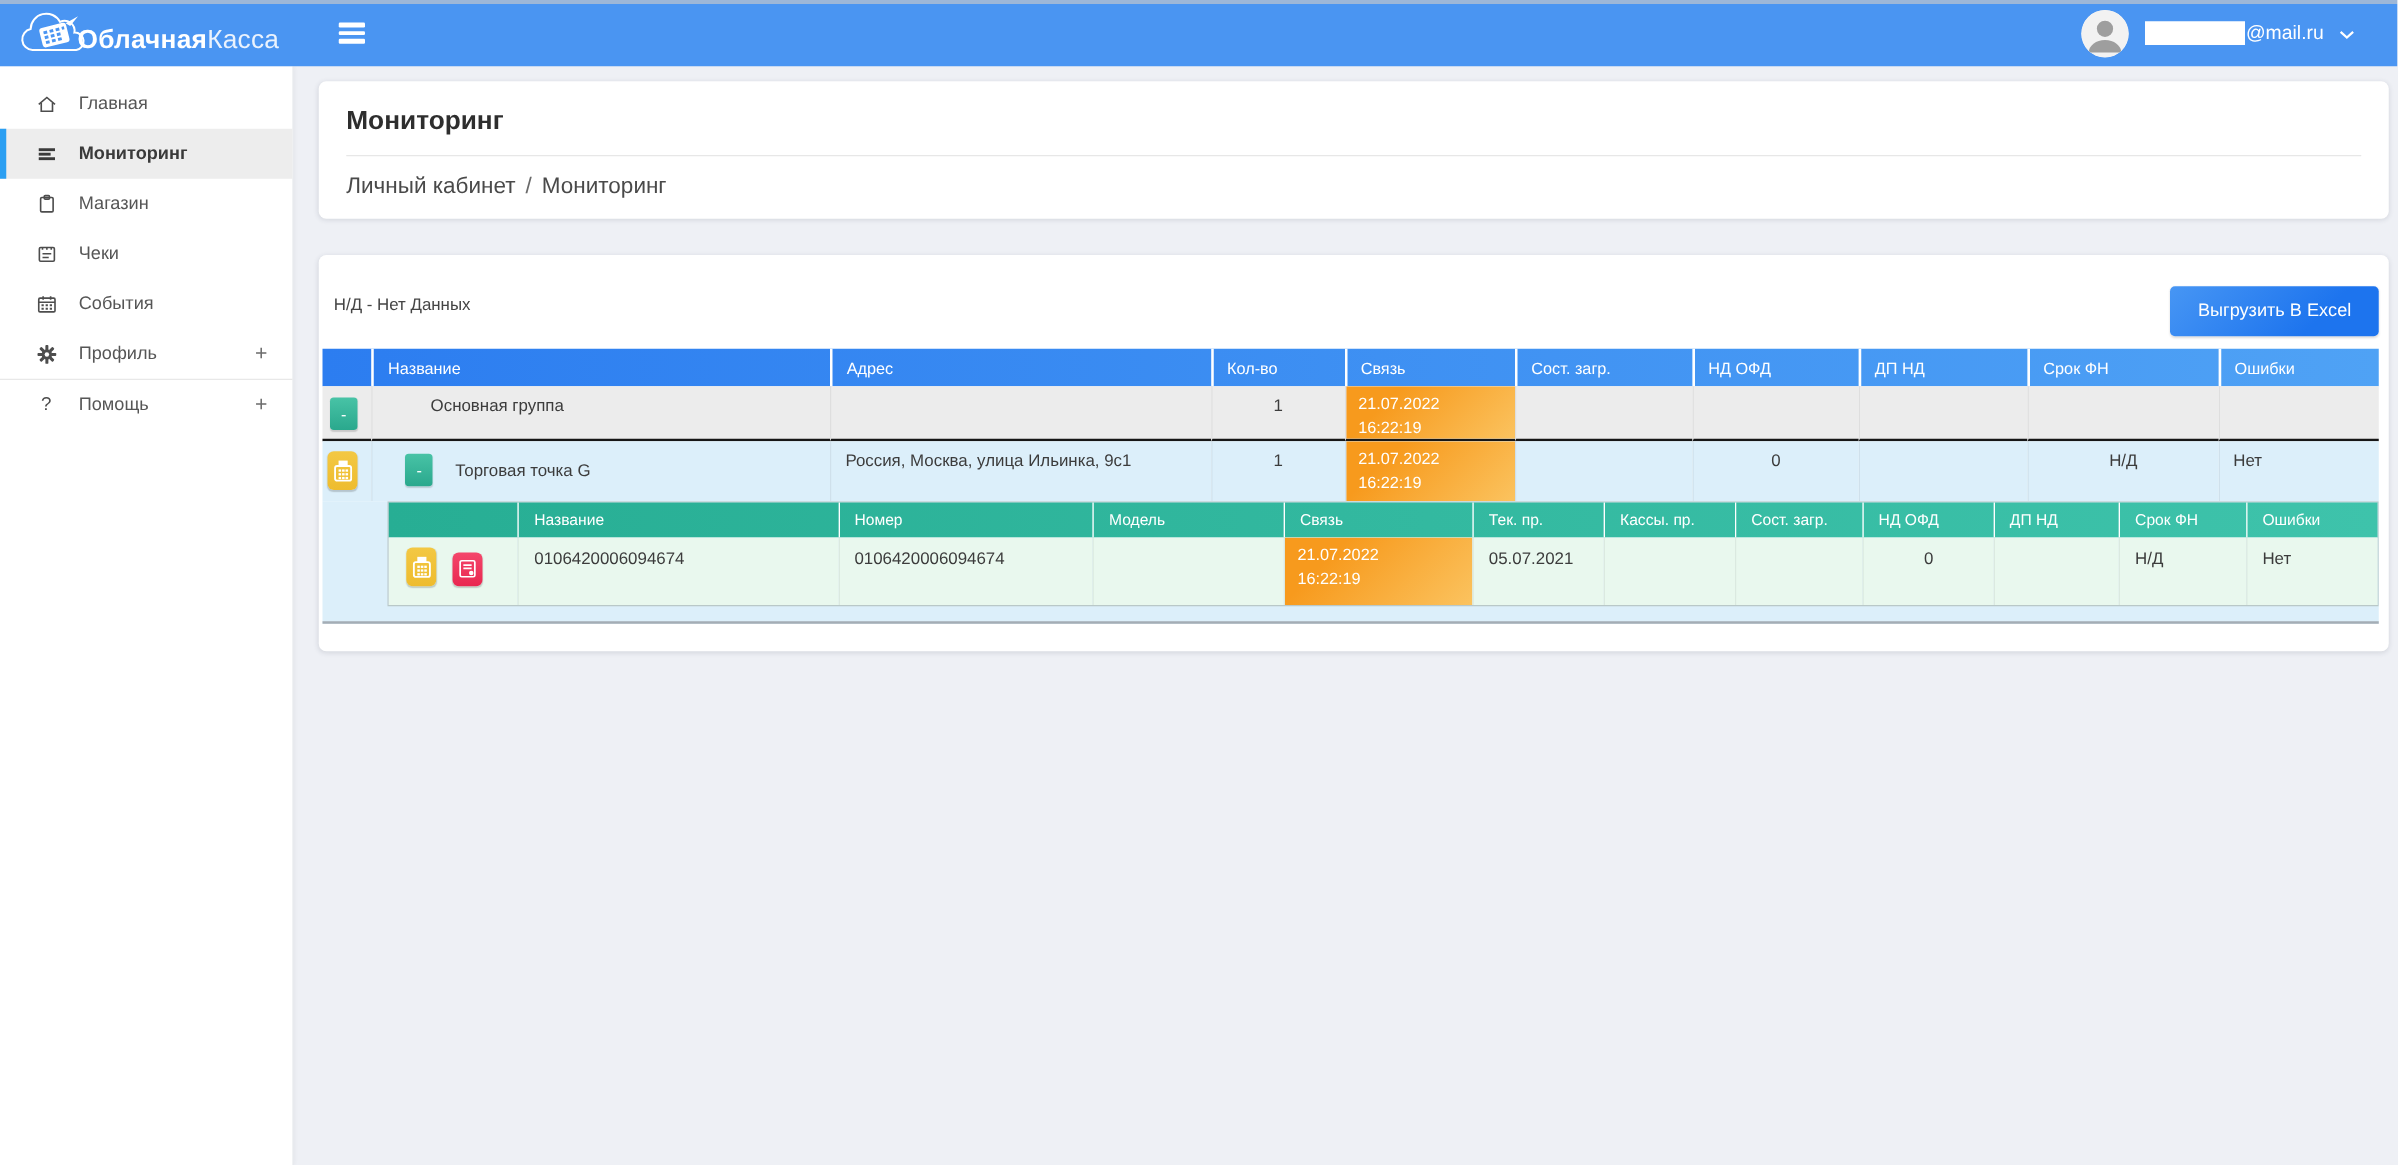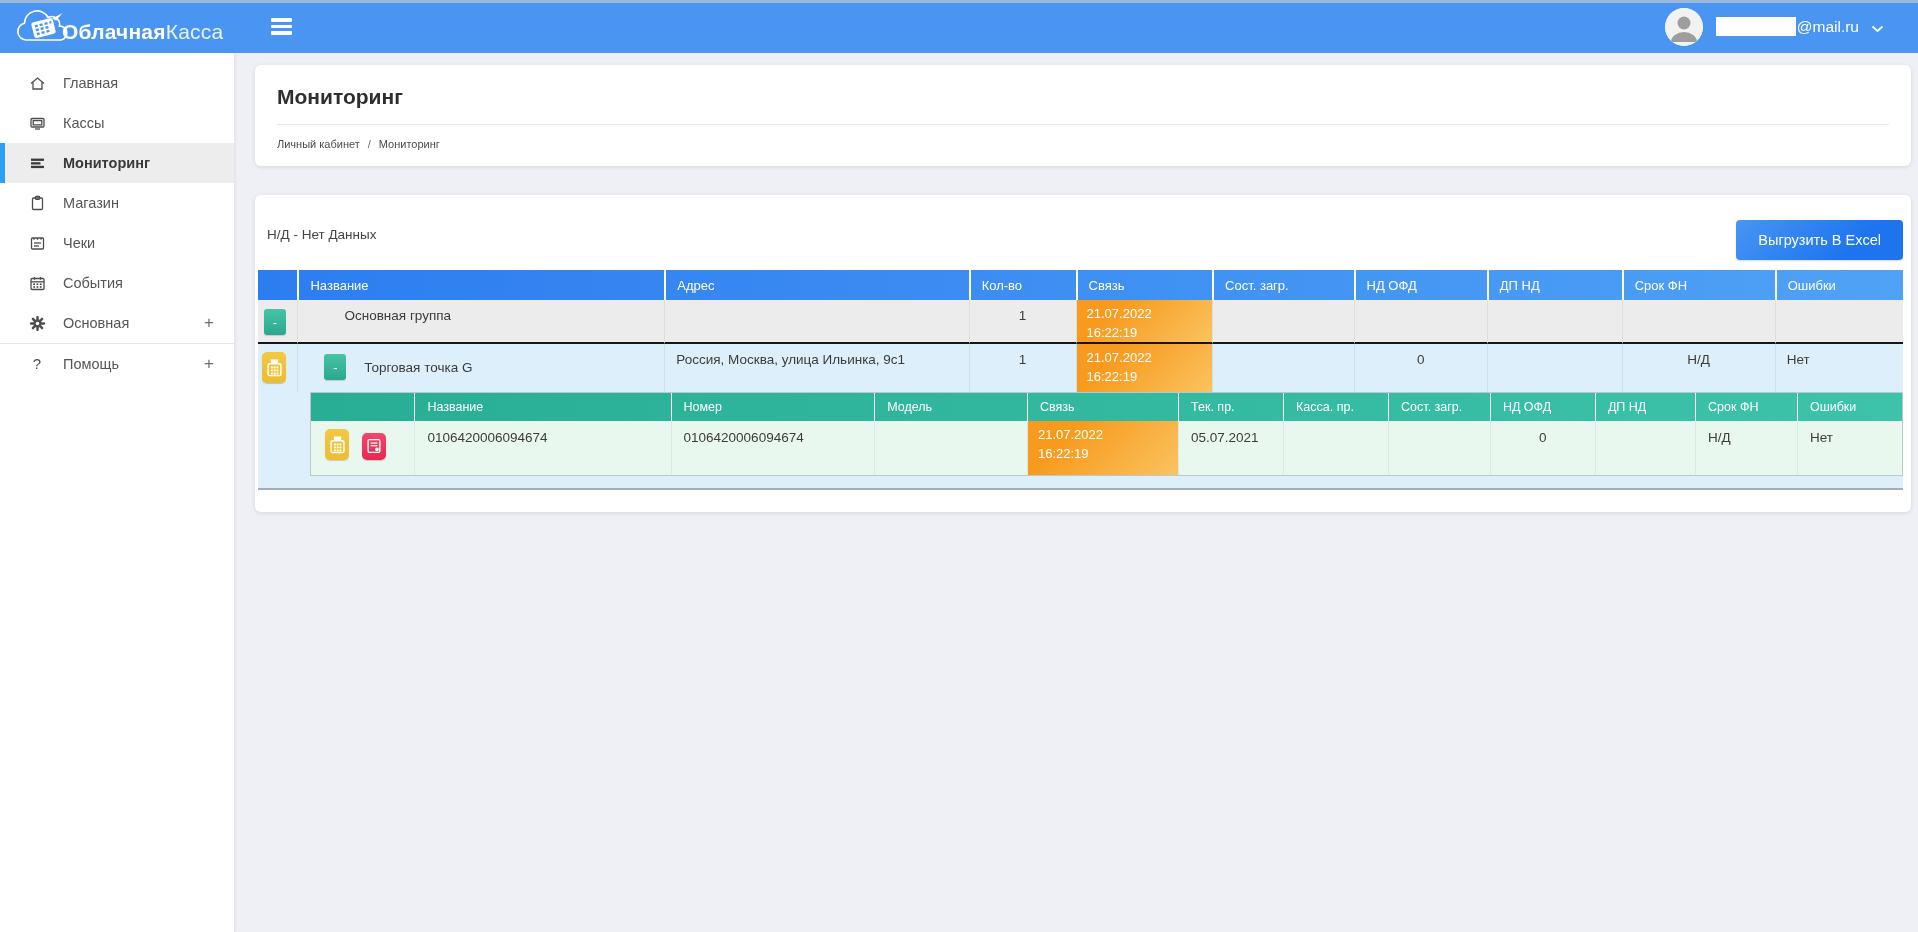--- a/index.html
+++ b/index.html
@@ -45,21 +45,21 @@
   .nav-item.divided { border-top:1px solid #e8e8e8; }
   .nav-plus { position:absolute; right:20px; color:#6d6d6d; font-size:17px; font-weight:400; }
   .q-icon { font-size:15px; color:#4d4d4d; font-weight:400; }
 
   
   .content { position:absolute; left:235px; top:53px; right:0; bottom:0; background:#eef0f5; padding:12px 7px 0 20px; overflow:hidden; }
   .card { background:#fff; border-radius:6px; box-shadow:0 1px 4px rgba(40,50,70,0.13); }
   .title-card { padding:20px 22px 16px; }
   .page-title { font-size:21px; font-weight:700; color:#2e2e2e; }
   .title-card hr { border:none; border-top:1px solid #e7e7e7; margin:15px 0 13px; }
-  .breadcrumb { font-size:11px; color:#4a4a4a; }
+  .breadcrumb { font-size:18px; color:#4a4a4a; }
   .breadcrumb .sep { margin:0 8px; color:#6a6a6a; }
 
   .table-card { margin-top:29px; padding:13px 8px 22px 3px; }
   .table-toolbar { display:flex; align-items:center; justify-content:space-between; padding:0 0 10px 0; }
   .legend { font-size:13.5px; color:#454545; margin-left:9px; }
   .excel-btn {
     border:none; border-radius:4px; color:#fff; font-size:14.5px; font-family:inherit;
     padding:12px 22px; cursor:pointer;
     background:linear-gradient(135deg,#4796f4 0%,#1d74ee 70%);
     box-shadow:0 1px 2px rgba(0,0,0,0.15);
@@ -179,30 +179,20 @@
     <div class="nav-item">
       <span class="nav-icon">
         <svg width="17" height="17" viewBox="0 0 17 17" fill="none" stroke="#4d4d4d" stroke-width="1.3">
           <path d="M2 8.5 L8.5 3 L15 8.5"></path>
             <path d="M4 7.3 V14 H13 V7.3"></path>
         </svg>
       </span>
       <span>Главная</span>
     </div>
 
-    <div class="nav-item">
-      <span class="nav-icon">
-        <svg width="17" height="17" viewBox="0 0 17 17" fill="none" stroke="#4d4d4d" stroke-width="1.3">
-          <rect x="2" y="3.5" width="13" height="8.5" rx="1"></rect>
-            <rect x="4.2" y="5.6" width="8.6" height="4.3"></rect>
-          <line x1="6" y1="14" x2="11" y2="14"></line>
-        </svg>
-      </span>
-      <span>Кассы</span>
-    </div>
 
     <div class="nav-item active">
       <span class="nav-icon">
         <svg width="17" height="17" viewBox="0 0 17 17" fill="#3b3b3b">
           <rect x="2" y="3.6" width="13" height="2.3"></rect>
           <rect x="2" y="7.2" width="9.5" height="2.3"></rect>
           <rect x="2" y="10.8" width="13" height="2.3"></rect>
         </svg>
       </span>
       <span>Мониторинг</span>
@@ -261,21 +251,21 @@
             <rect x="7.3" y="1" width="2.4" height="4" rx="0.7" transform="rotate(135 8.5 8.5)"></rect>
             <rect x="7.3" y="1" width="2.4" height="4" rx="0.7" transform="rotate(180 8.5 8.5)"></rect>
             <rect x="7.3" y="1" width="2.4" height="4" rx="0.7" transform="rotate(225 8.5 8.5)"></rect>
             <rect x="7.3" y="1" width="2.4" height="4" rx="0.7" transform="rotate(270 8.5 8.5)"></rect>
             <rect x="7.3" y="1" width="2.4" height="4" rx="0.7" transform="rotate(315 8.5 8.5)"></rect>
             <circle cx="8.5" cy="8.5" r="4.2"></circle>
           </g>
           <circle cx="8.5" cy="8.5" r="1.8" fill="#fff"></circle>
         </svg>
       </span>
-      <span>Основная</span>
+      <span>Профиль</span>
       <span class="nav-plus">+</span>
     </div>
 
     <div class="nav-item divided">
       <span class="nav-icon">
           <span class="q-icon">?</span>
         </span>
       <span>Помощь</span>
       <span class="nav-plus">+</span>
     </div>
@@ -403,21 +393,21 @@
                     <col style="width:6.6%">
                 </colgroup>
                 <thead>
                   <tr>
                     <th></th>
                     <th>Название</th>
                     <th>Номер</th>
                     <th>Модель</th>
                     <th>Связь</th>
                     <th>Тек. пр.</th>
-                    <th>Касса. пр.</th>
+                    <th>Кассы. пр.</th>
                     <th>Сост. загр.</th>
                     <th>НД ОФД</th>
                     <th>ДП НД</th>
                     <th>Срок ФН</th>
                     <th>Ошибки</th>
                   </tr>
                 </thead>
                 <tbody>
                   <tr>
                     <td class="device-icons">

